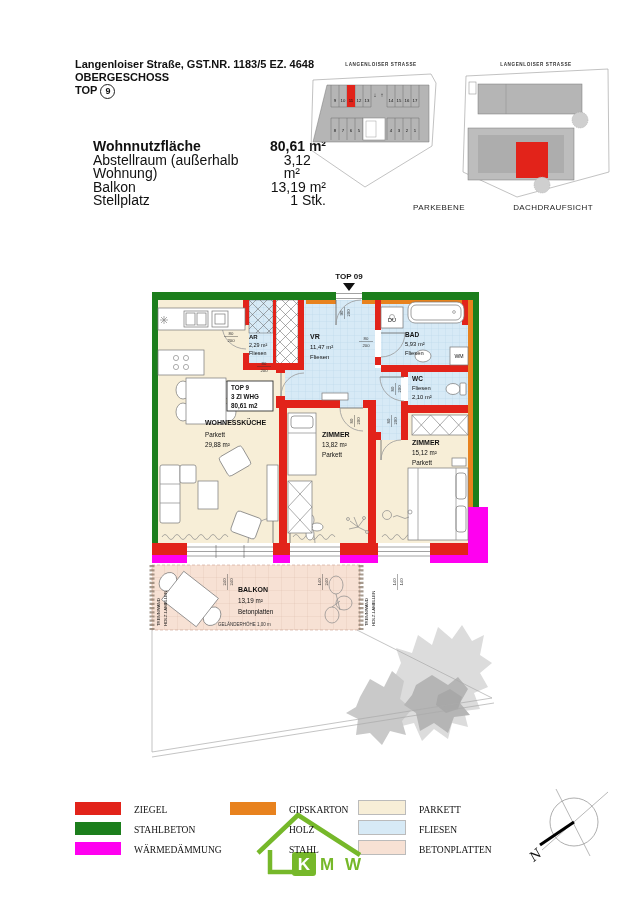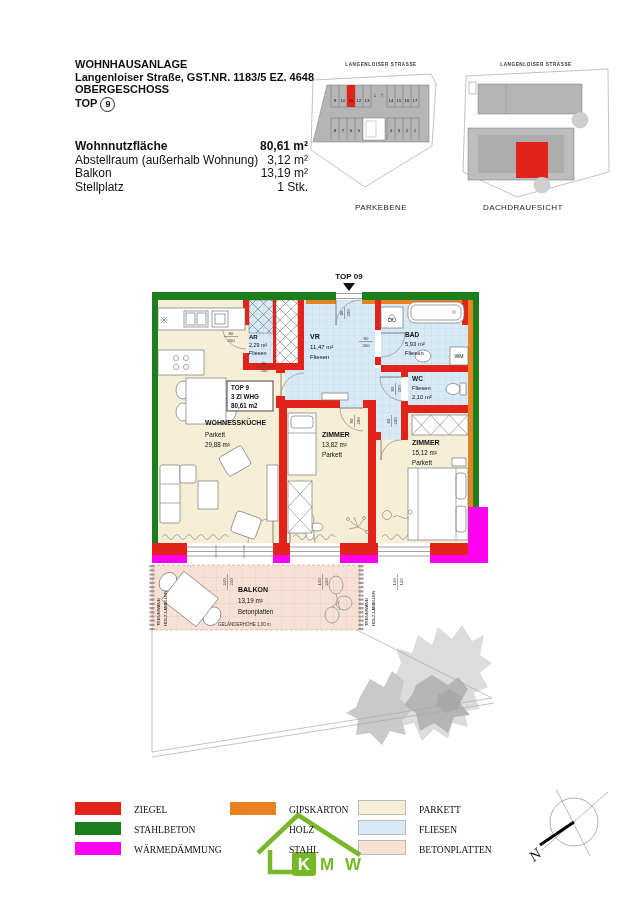--- a/index.html
+++ b/index.html
@@ -5,25 +5,25 @@
   html,body{margin:0;padding:0;background:#fff;}
   .page{position:relative;width:637px;height:900px;background:#fff;overflow:hidden;
         font-family:"Liberation Sans",sans-serif;color:#111;}
   .abs{position:absolute;}
   
   .hdr{left:75px;top:58px;font-size:11px;font-weight:bold;line-height:12.5px;}
   .top-row{display:flex;align-items:flex-start;gap:3px;margin-top:1px;}
   .top-circle{display:inline-block;width:13px;height:13px;border:1.3px solid #222;border-radius:50%;
               font-size:9px;line-height:13px;text-align:center;font-weight:bold;}
   
-  .tbl{left:75px;top:140px;width:233px;font-size:12px;line-height:13.5px;}
+  .tbl{left:93px;top:140px;width:233px;font-size:14px;line-height:13.5px;}
   .tr{display:flex;justify-content:space-between;}
   .tr.b{font-weight:bold;}
   
-  .cap{font-size:8px;letter-spacing:.4px;color:#222;text-align:left;}
+  .cap{font-size:8px;letter-spacing:.4px;color:#222;text-align:right;}
   
   .legend-col{top:802px;}
   .lrow{display:flex;align-items:flex-end;height:13px;margin-bottom:7px;font-family:Liberation Serif, serif;}
   .sw{width:46px;height:13px;margin-right:13px;flex:none;}
   .sw.none{background:transparent;}
   .lbl{font-size:9.5px;white-space:nowrap;}
   .sw-ziegel{background:var(--ziegel);}
   .sw-stahlbeton{background:var(--stahlbeton);}
   .sw-waerme{background:var(--waermedaemmung);}
   .sw-gips{background:var(--gipskarton);}
@@ -48,21 +48,20 @@
   .dim{font-size:4.3px;fill:#333;}
   .dimline{stroke:#333;stroke-width:.4;}
   .gray-stroke{stroke:#999;stroke-width:.6;fill:none;}
 </style>
 </head>
 <body>
 
 <div class="page">
 
   <div class="abs hdr">
-    <div>WOHNHAUSANLAGE</div>
     <div>Langenloiser Straße, GST.NR. 1183/5 EZ. 4648</div>
     <div>OBERGESCHOSS</div>
     <div class="top-row">
       <span>TOP</span>
       <span class="top-circle">9</span>
     </div>
   </div>
 
   <div class="abs tbl">
     <div class="tr b">

